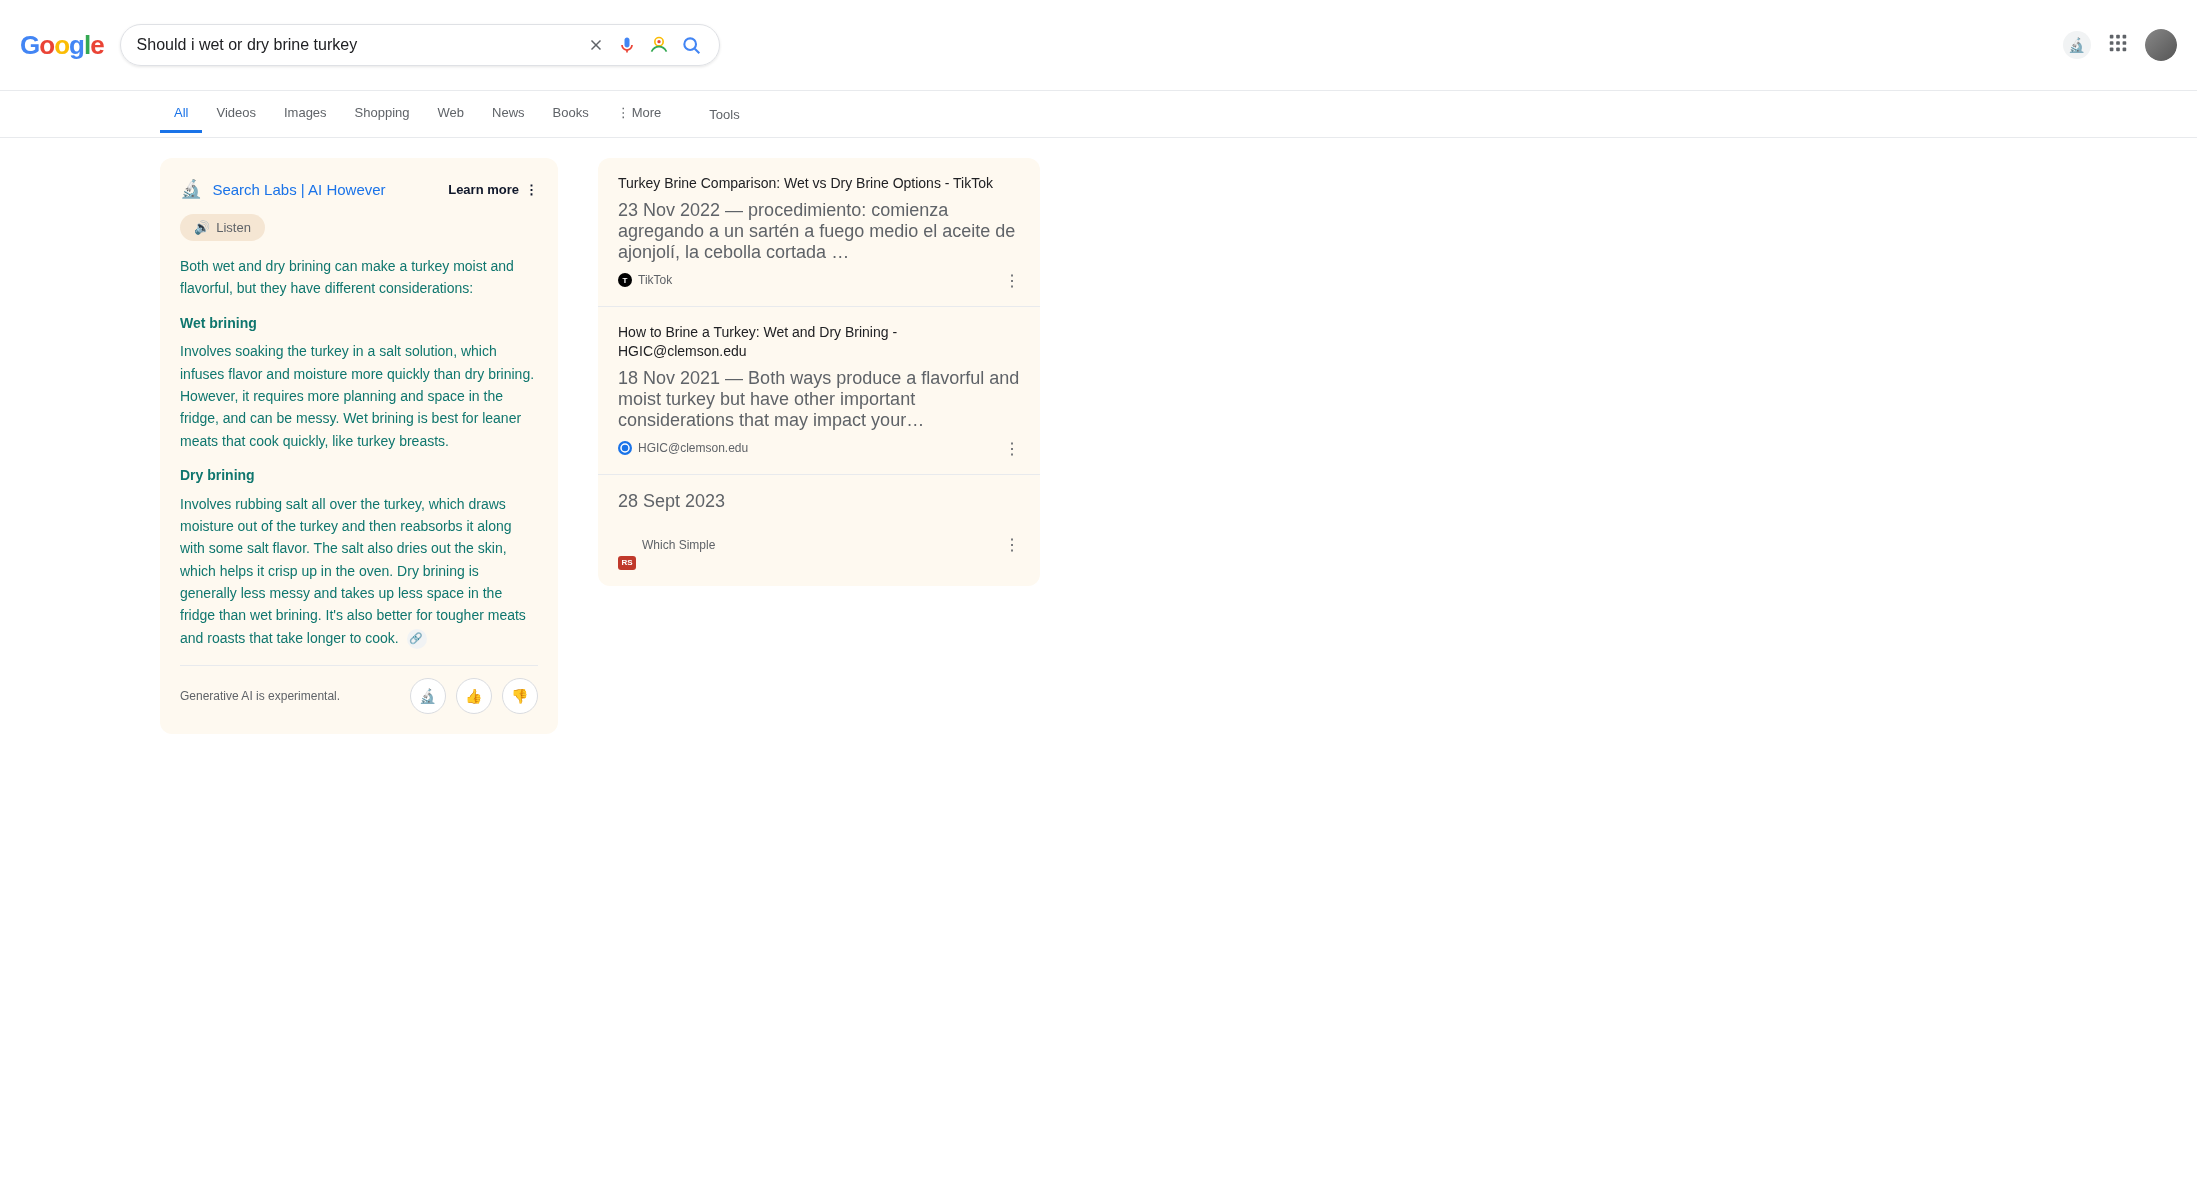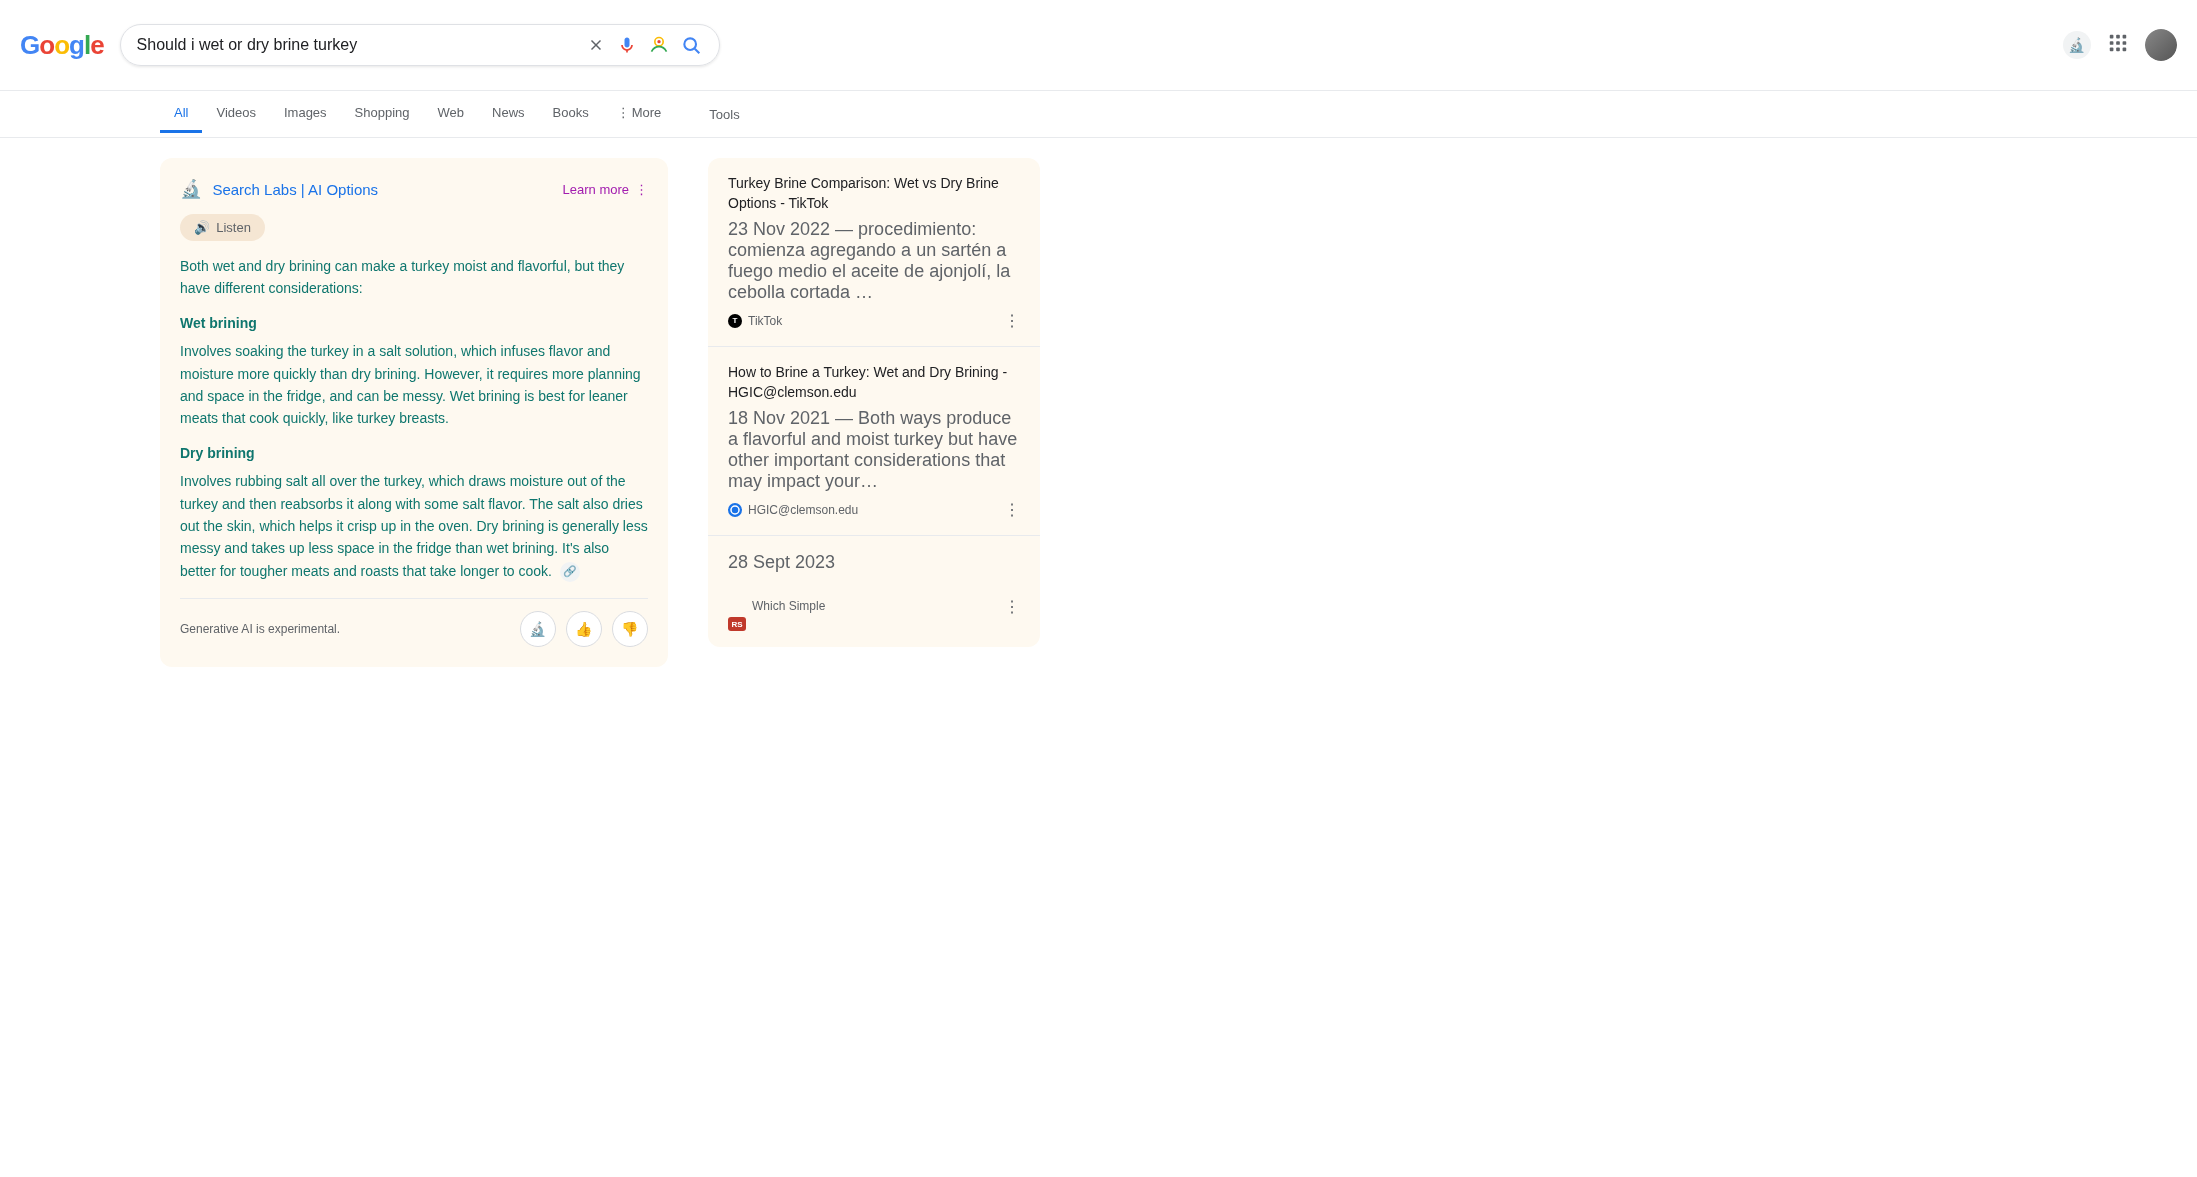--- a/index.html
+++ b/index.html
@@ -28,29 +28,29 @@
     
     .nav { display: flex; align-items: center; padding: 4px 160px; gap: 0; border-bottom: 1px solid #e8eaed; }
     .nav-item { padding: 10px 14px; font-size: 13px; color: #5f6368; cursor: pointer; border-bottom: 3px solid transparent; white-space: nowrap; }
     .nav-item.active { color: #1a73e8; border-bottom: 3px solid #1a73e8; }
     .nav-tools { margin-left: 20px; padding: 10px 14px; font-size: 13px; color: #5f6368; cursor: pointer; }
     .nav-more { display: flex; align-items: center; gap: 2px; }
 
     
     .main { display: flex; padding: 20px 160px; gap: 40px; max-width: 1200px; }
     .left-col { flex: 1; max-width: 600px; }
-    .right-col { width: 332px; }
+    .right-col { width: 442px; }
 
     
     .ai-overview { background: #fef9f0; border-radius: 12px; padding: 20px; margin-bottom: 20px; }
     .ai-header { display: flex; align-items: center; gap: 10px; margin-bottom: 14px; }
     .ai-icon { font-size: 18px; }
     .ai-title { font-size: 15px; color: #5f6368; }
     .ai-title span { color: #1a73e8; }
-    .ai-learn-more { margin-left: auto; font-size: 13px; color: #a21caf; cursor: pointer; display: flex; gap: 6px; }
+    .ai-learn-more { margin-left: auto; font-size: 13px; color: #0f172a; cursor: pointer; display: flex; gap: 6px; font-weight: bold; }
 
     .listen-btn { display: inline-flex; align-items: center; gap: 6px; background: #f5e6d3; border: none; border-radius: 20px; padding: 6px 14px; font-size: 13px; color: #5f6368; cursor: pointer; margin-bottom: 14px; }
 
     .ai-content { font-size: 14px; line-height: 1.6; color: #0f766e; }
     .ai-content p { margin-bottom: 12px; }
     .ai-content .section-title { font-weight: 700; margin-bottom: 6px; }
 
     .link-chip { display: inline-flex; align-items: center; justify-content: center; width: 20px; height: 20px; background: #f1f3f4; border-radius: 50%; font-size: 11px; cursor: pointer; margin-left: 4px; vertical-align: middle; }
 
     .ai-footer { display: flex; align-items: center; justify-content: space-between; margin-top: 16px; padding-top: 12px; border-top: 1px solid #e8eaed; }
@@ -150,21 +150,21 @@
 </div>
 
 <div class="main">
 
   <div class="left-col">
 
     <div class="ai-overview">
       <div class="ai-header">
         <span class="ai-icon">🔬</span>
         <span class="ai-title">
-          <span>Search Labs</span><span> | </span><span>AI Options</span>
+          <span>Search Labs</span><span> | </span><span>AI However</span>
         </span>
         <div class="ai-learn-more">
           <span>Learn more</span>
           <span>⋮</span>
         </div>
       </div>
 
       <button class="listen-btn">
         <span>🔊</span>
         <span>Listen</span>

